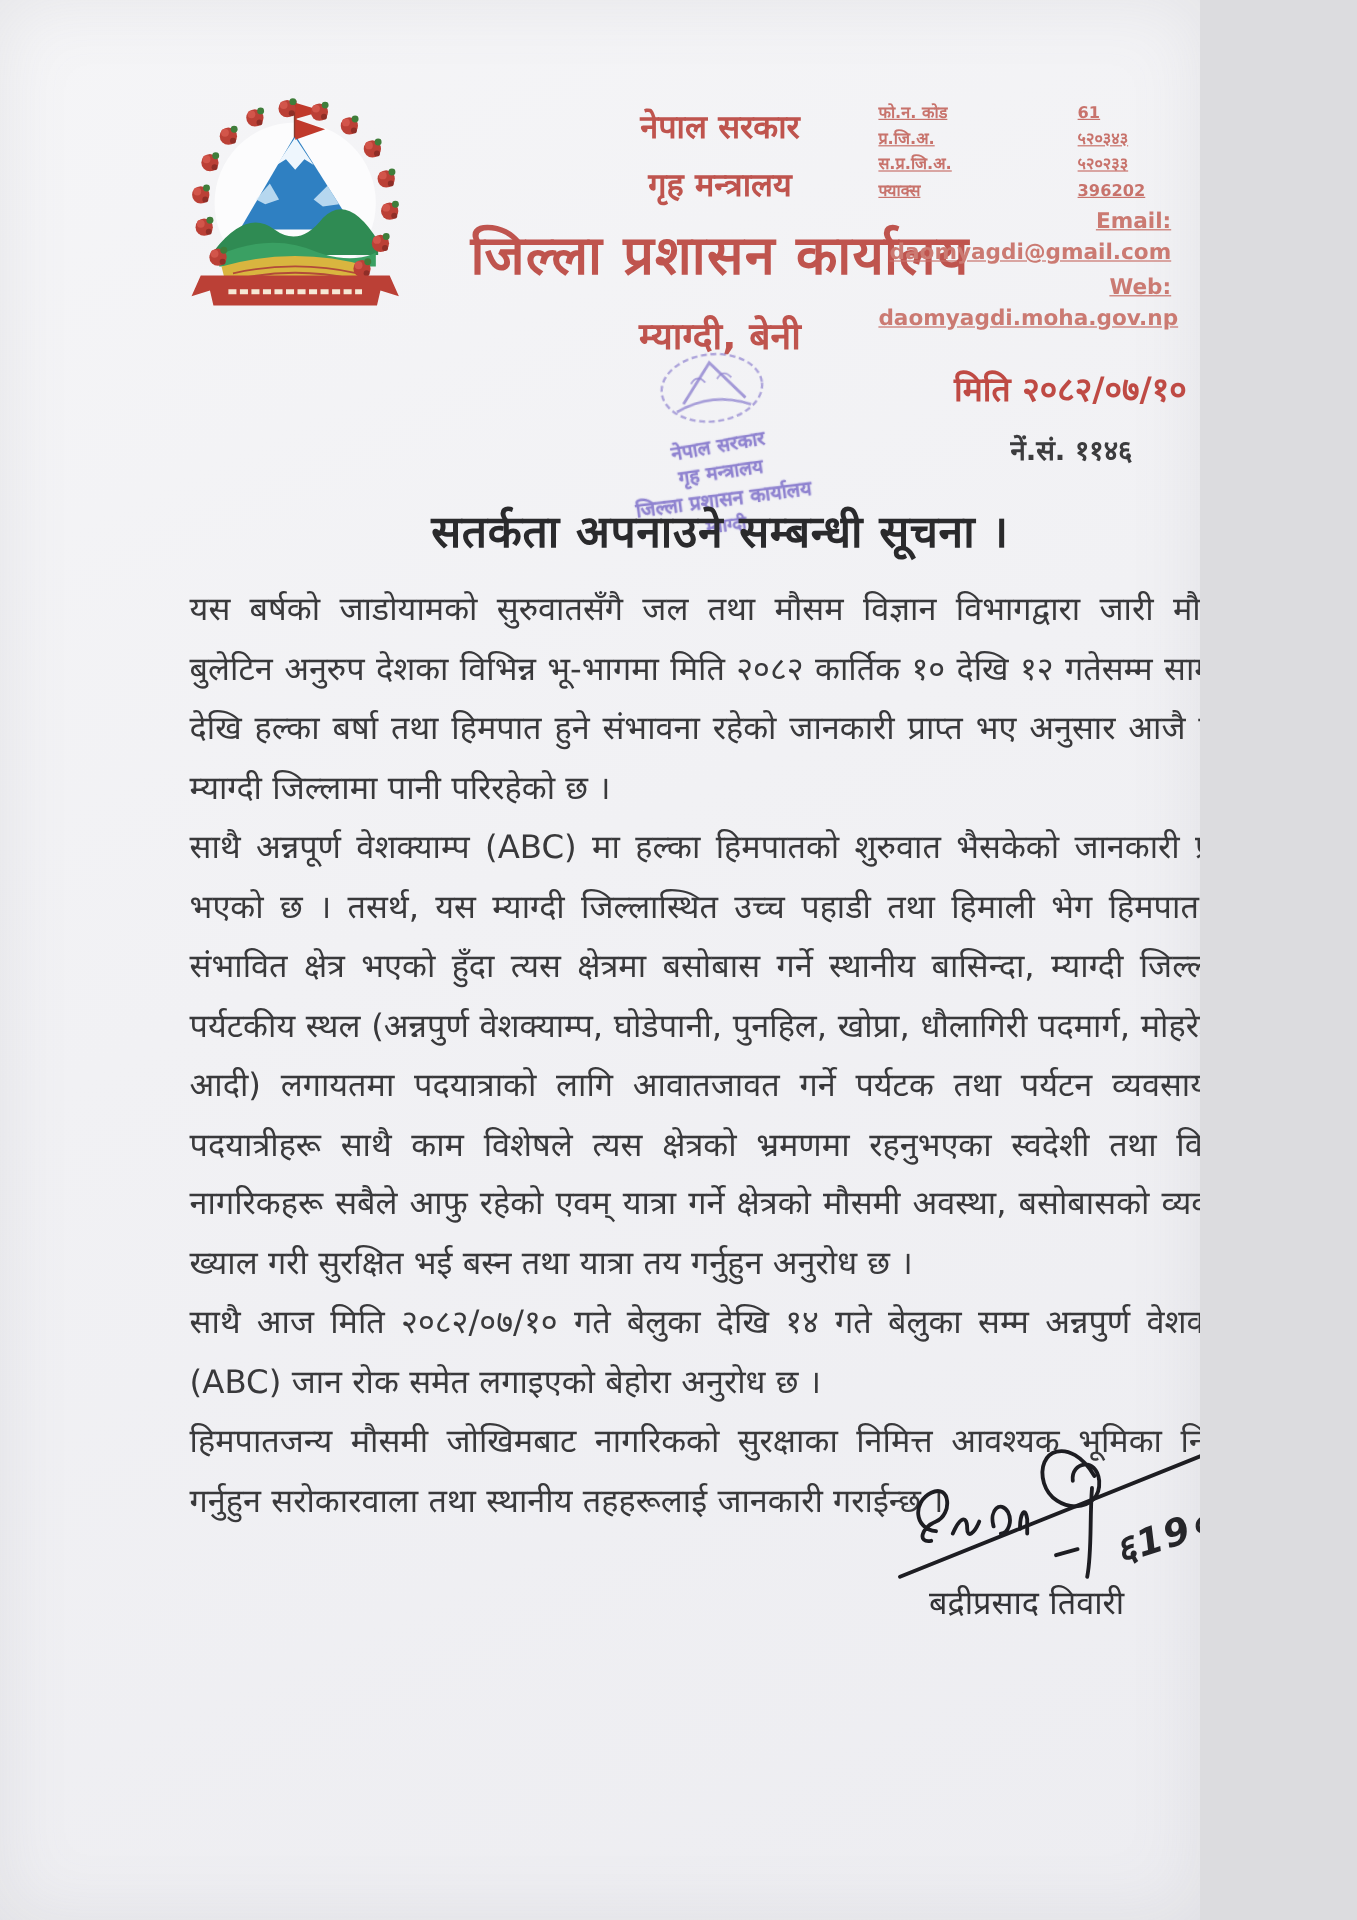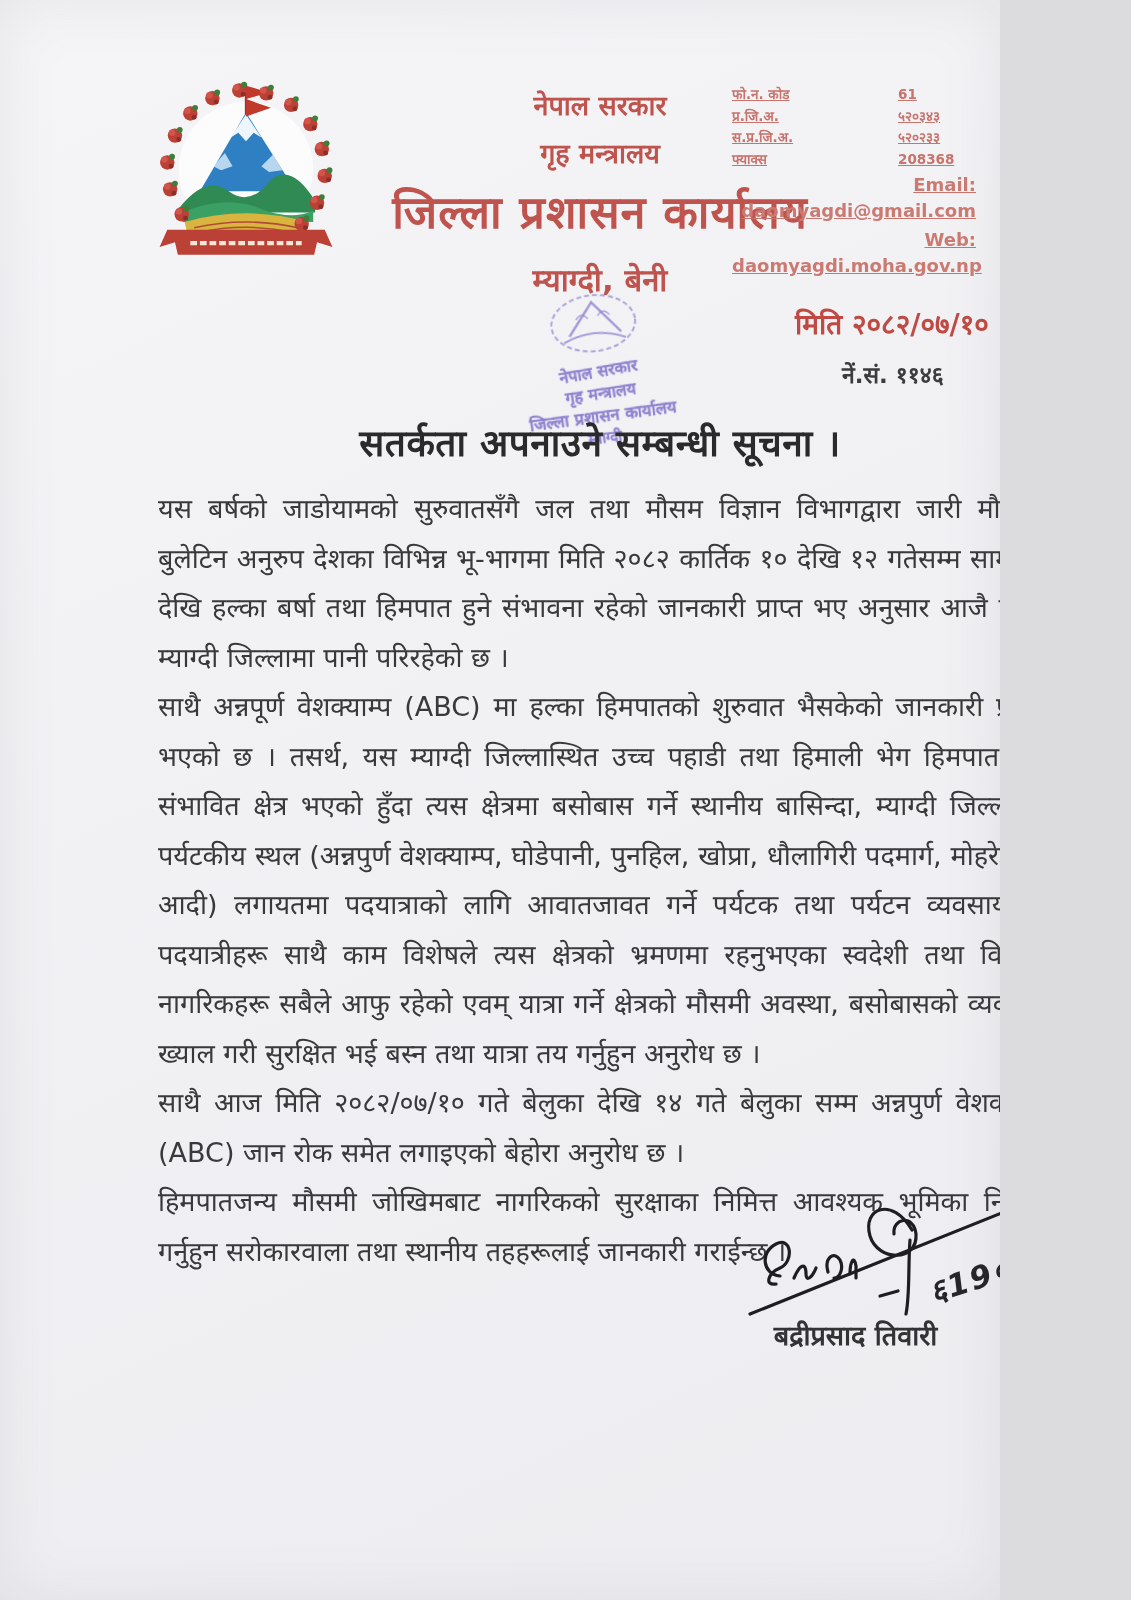--- a/index.html
+++ b/index.html
@@ -48,21 +48,21 @@
     font-size:27px;line-height:49.5px;color:#39393b;text-align:justify;
   }
   .body-text p{margin:0;}
   
   .sig-svg{position:absolute;left:742px;top:1178px;width:300px;height:150px;}
   .sig-mark{
     position:absolute;left:928px;top:1258px;font-size:31px;color:#26262a;
     transform:rotate(-18deg);font-weight:600;font-style:italic;letter-spacing:2px;
   }
   .sig-name{position:absolute;left:738px;top:1316px;width:235px;text-align:center;
-    font-size:27px;font-weight:700;color:#333336;}
+    font-size:27px;font-weight:400;color:#333336;}
   .sig-post{position:absolute;left:698px;top:1362px;width:315px;text-align:center;
     font-size:28.5px;font-weight:700;color:#333336;}
 </style>
 </head>
 <body>
 
 <div class="paper">
 
   <svg class="emblem" viewBox="0 0 200 200">
 
@@ -190,21 +190,21 @@
     <div class="contact-row">
       <span>प्र.जि.अ.</span>
       <span>५२०३४३</span>
     </div>
     <div class="contact-row">
       <span>स.प्र.जि.अ.</span>
       <span>५२०२३३</span>
     </div>
     <div class="contact-row">
       <span>फ्याक्स</span>
-      <span>208368</span>
+      <span>396202</span>
     </div>
     <div class="contact-mail">Email: daomyagdi@gmail.com</div>
     <div class="contact-mail">Web: daomyagdi.moha.gov.np</div>
   </div>
 
   <div class="stamp">
     <svg width="130" height="66" viewBox="0 0 130 66">
       <ellipse cx="65" cy="33" rx="42" ry="28" fill="none" stroke="#8274cb" stroke-width="2" stroke-dasharray="5 3" opacity="0.7"></ellipse>
       <path d="M40,44 L65,12 L92,44" fill="none" stroke="#8274cb" stroke-width="2.4" opacity="0.8"></path>
       <path d="M34,50 Q65,36 96,50" fill="none" stroke="#8274cb" stroke-width="2.2" opacity="0.75"></path>

